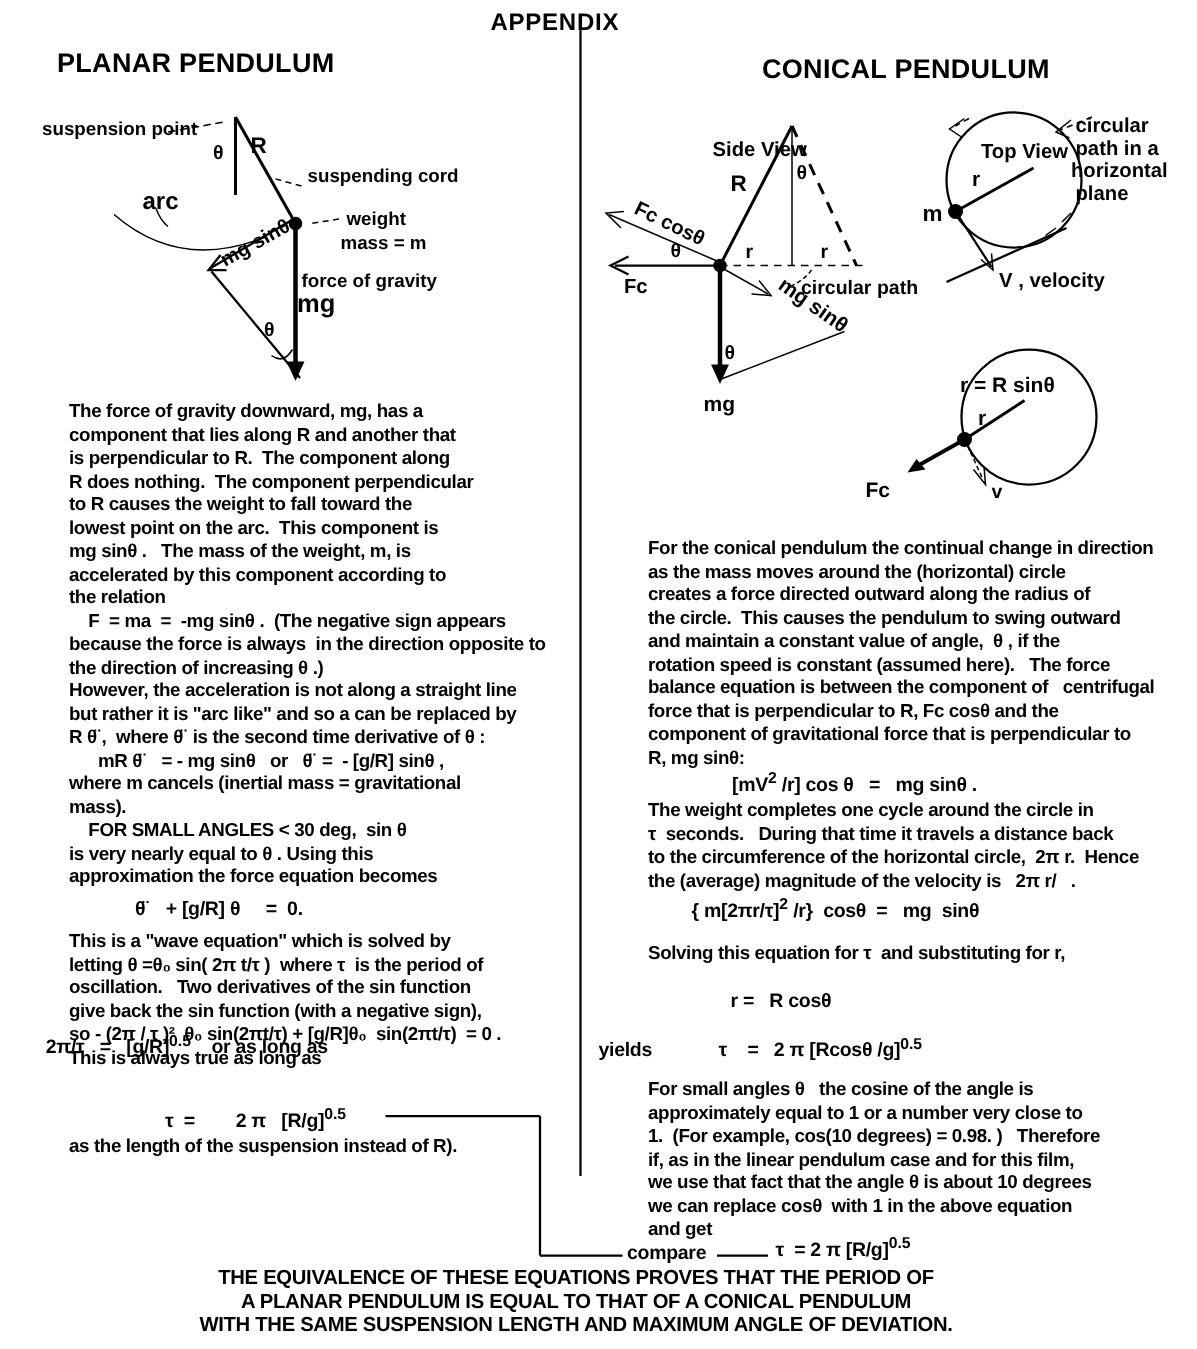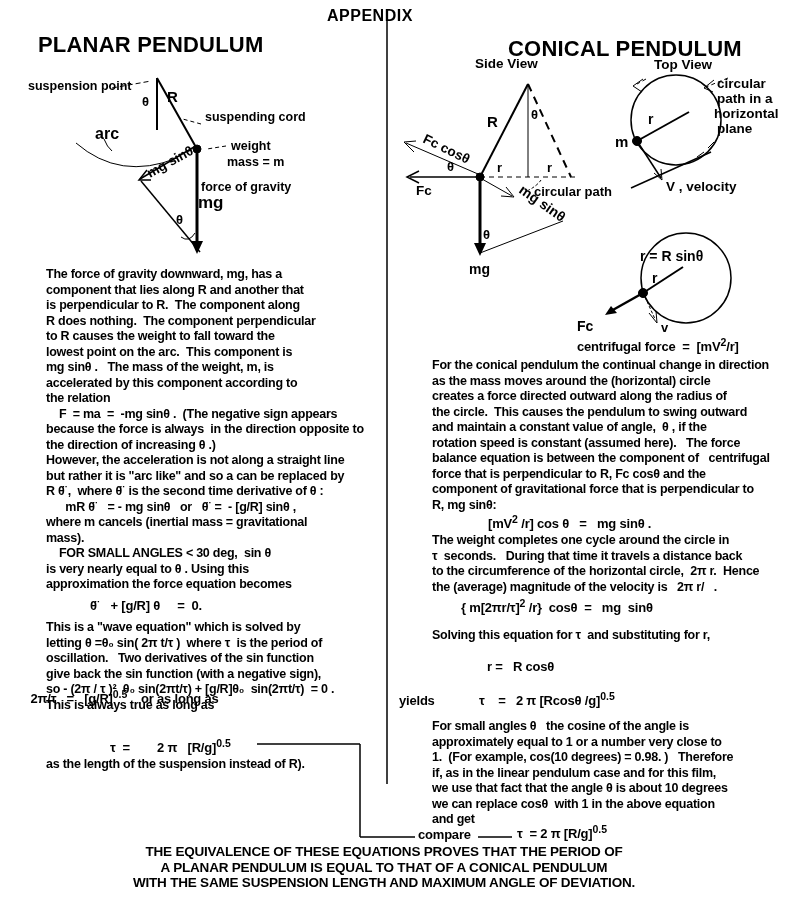--- a/index.html
+++ b/index.html
@@ -1,22 +1,22 @@
 <!DOCTYPE html>
 <html><head>
 <meta charset="utf-8">
 <style>
   html,body{margin:0;padding:0;background:#fff;}
   #page{position:relative;width:798px;height:899px;background:#fff;overflow:hidden;
         font-family:"Liberation Sans",sans-serif;color:#000;}
   #art{position:absolute;left:0;top:0;}
   .abs{position:absolute;white-space:pre;}
   .h1{font-size:16px;font-weight:bold;letter-spacing:.5px;}
-  .h2{font-size:22px;font-weight:bold;letter-spacing:.2px;}
-  .h3{font-size:13.5px;font-weight:bold;}
+  .h2{font-size:18px;font-weight:bold;letter-spacing:.2px;}
+  .h3{font-size:13.5px;font-weight:bold;margin-top:36px;}
   .col{position:absolute;font-size:12.5px;font-weight:bold;letter-spacing:-0.25px;
        white-space:pre;line-height:15.5px;}
   .col .ln{min-height:15.5px;margin-left:36px;}
   .eq{position:absolute;font-size:13px;font-weight:bold;letter-spacing:-0.2px;white-space:pre;}
   .eq sup{font-size:10.5px;letter-spacing:0;}
   .footer{position:absolute;left:0;width:768px;text-align:center;
           font-size:13.5px;font-weight:bold;line-height:15.5px;letter-spacing:-0.2px;white-space:pre;}
   svg text{font-family:"Liberation Sans",sans-serif;font-weight:bold;fill:#000;}
 </style>
 </head>
@@ -138,21 +138,20 @@
       <text x="661" y="332" font-size="13">v</text>
     </g>
   </svg>
 
   <div class="abs h1" style="left:327px;top:7px">APPENDIX</div>
   <div class="abs h2" style="left:38px;top:32px">PLANAR PENDULUM</div>
   <div class="abs h2" style="left:508px;top:36px">CONICAL PENDULUM</div>
   <div class="abs h3" style="left:475px;top:56px">Side View</div>
   <div class="abs h3" style="left:654px;top:57px">Top View</div>
 
-  <div class="eq" style="left:577px;top:336px"><span>centrifugal force  =  [mV</span><sup>2</sup><span>/r]</span></div>
 
   <div class="col" style="left:10px;top:267px"><div class="ln">The force of gravity downward, mg, has a</div><div class="ln">component that lies along R and another that</div><div class="ln">is perpendicular to R.  The component along</div><div class="ln">R does nothing.  The component perpendicular</div><div class="ln">to R causes the weight to fall toward the</div><div class="ln">lowest point on the arc.  This component is</div><div class="ln">mg sinθ .   The mass of the weight, m, is</div><div class="ln">accelerated by this component according to</div><div class="ln">the relation</div><div class="ln">    F  = ma  =  -mg sinθ .  (The negative sign appears</div><div class="ln">because the force is always  in the direction opposite to</div><div class="ln">the direction of increasing θ .)</div><div class="ln">However, the acceleration is not along a straight line</div><div class="ln">but rather it is "arc like" and so a can be replaced by</div><div class="ln">R θ̈ ,  where θ̈  is the second time derivative of θ :</div><div class="ln">      mR θ̈    = - mg sinθ   or   θ̈  =  - [g/R] sinθ ,</div><div class="ln">where m cancels (inertial mass = gravitational</div><div class="ln">mass).</div><div class="ln">    FOR SMALL ANGLES &lt; 30 deg,  sin θ</div><div class="ln">is very nearly equal to θ . Using this</div><div class="ln">approximation the force equation becomes</div></div>
   <div class="eq" style="left:90px;top:598px">θ̈    + [g/R] θ     =  0.</div>
   <div class="col" style="left:10px;top:620px"><div class="ln">This is a "wave equation" which is solved by</div><div class="ln">letting θ =θ₀ sin( 2π t/τ )  where τ  is the period of</div><div class="ln">oscillation.   Two derivatives of the sin function</div><div class="ln">give back the sin function (with a negative sign),</div><div class="ln">so - (2π / τ )²  θ₀ sin(2πt/τ) + [g/R]θ₀  sin(2πt/τ)  = 0 .</div><div class="ln">This is always true as long as</div></div>
   <div class="eq" style="left:10px;top:688px"><span>      2π/τ   =   [g/R]</span><sup>0.5</sup><span>    or as long as</span></div>
   <div class="eq" style="left:110px;top:737px"><span>τ  =        2 π   [R/g]</span><sup>0.5</sup></div>
   <div class="col" style="left:10px;top:757px"><div class="ln">as the length of the suspension instead of R).</div></div>
 
   <div class="col" style="left:396px;top:358px"><div class="ln">For the conical pendulum the continual change in direction</div><div class="ln">as the mass moves around the (horizontal) circle</div><div class="ln">creates a force directed outward along the radius of</div><div class="ln">the circle.  This causes the pendulum to swing outward</div><div class="ln">and maintain a constant value of angle,  θ , if the</div><div class="ln">rotation speed is constant (assumed here).   The force</div><div class="ln">balance equation is between the component of   centrifugal</div><div class="ln">force that is perpendicular to R, Fc cosθ and the</div><div class="ln">component of gravitational force that is perpendicular to</div><div class="ln">R, mg sinθ:</div></div>
   <div class="eq" style="left:488px;top:513px"><span>[mV</span><sup>2</sup><span> /r] cos θ   =   mg sinθ .</span></div>

